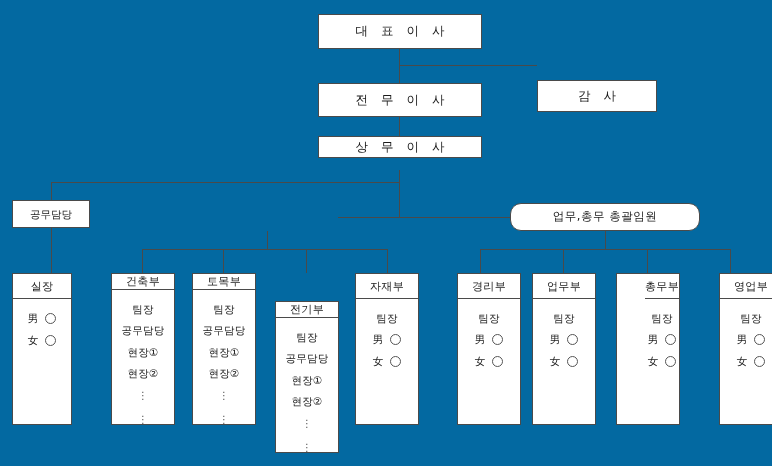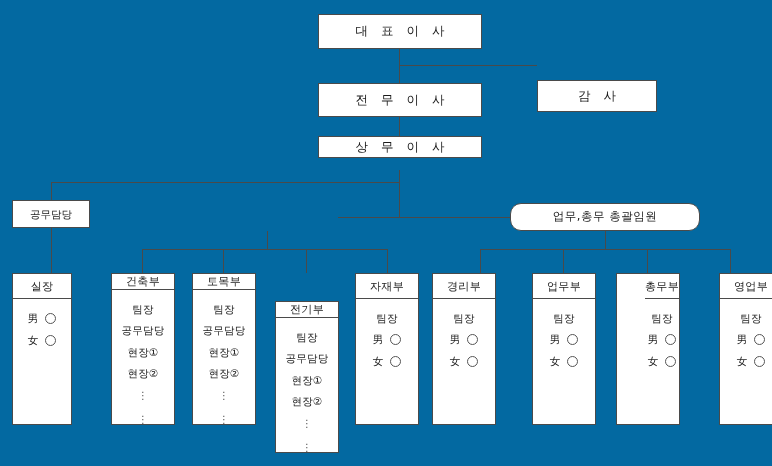--- a/index.html
+++ b/index.html
@@ -268,21 +268,21 @@
           <div class="dept-row">
             <span>男</span>
             <span class="circ"></span>
           </div>
           <div class="dept-row">
             <span>女</span>
             <span class="circ"></span>
           </div>
         </div>
       </div>
-      <div class="dept" style="left: 432px; top: 273px; width: 64px; height: 152px;">
+      <div class="dept" style="left: 457px; top: 273px; width: 64px; height: 152px;">
         <div class="dept-head">경리부</div>
         <div class="dept-body">
           <div class="dept-row">
             <span>팀장</span>
           </div>
           <div class="dept-row">
             <span>男</span>
             <span class="circ"></span>
           </div>
           <div class="dept-row">

